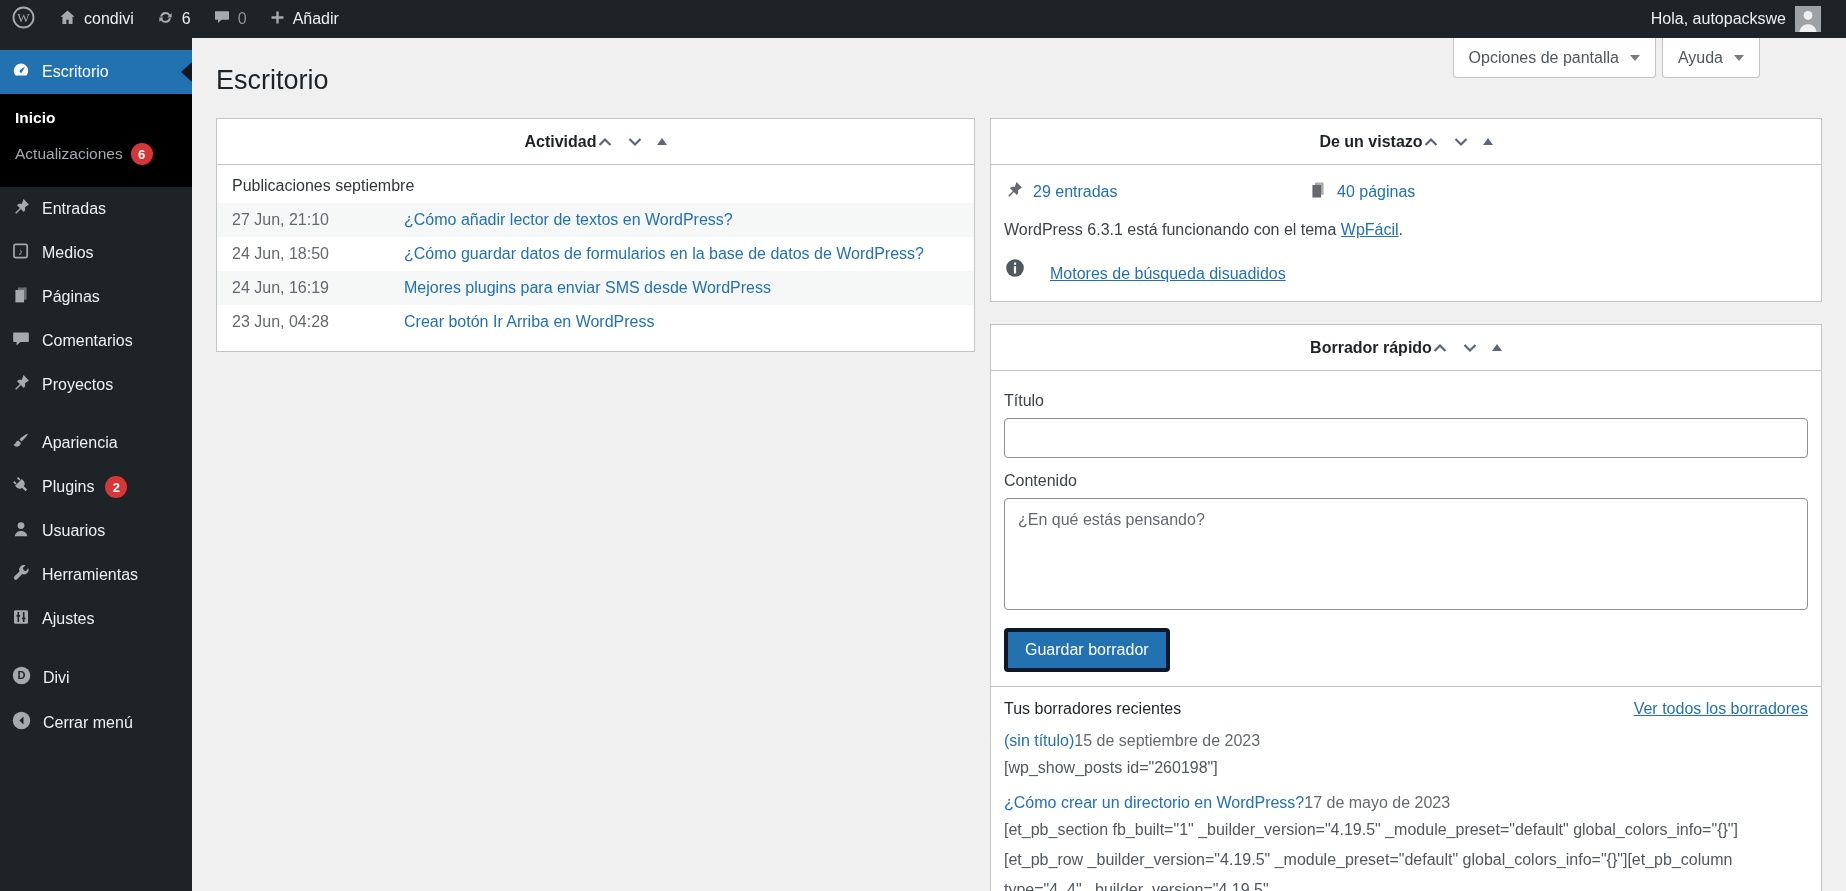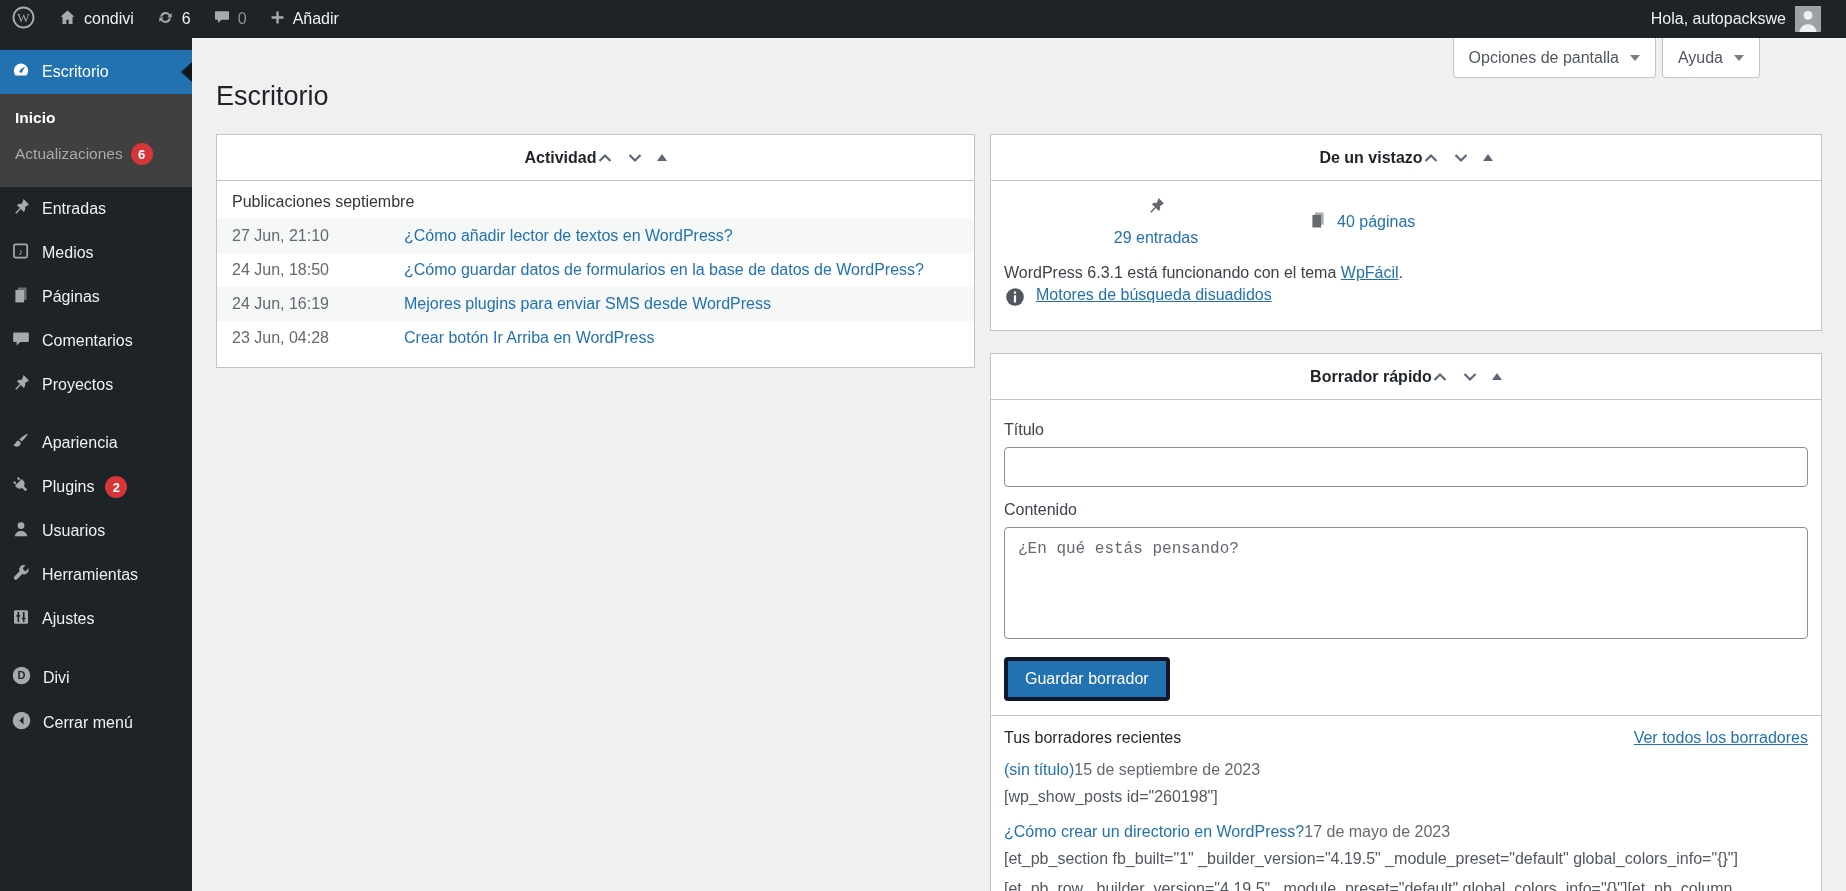--- a/index.html
+++ b/index.html
@@ -22,30 +22,30 @@
   
   .sidebar { width:192px; flex:none; background:#1d2327; padding-top:12px; color:#f0f0f1; }
   .menu-item { --cut:#1d2327; display:flex; align-items:center; gap:11px; padding:10px 10px 10px 11px;
                min-height:41px; font-size:16px; color:#f0f0f1; cursor:pointer; position:relative; }
   .menu-item svg { color:#a7aaad; flex:none; }
   .menu-item.active { --cut:#2271b1; background:#2271b1; color:#fff; }
   .menu-item.active svg { color:#fff; }
   .menu-arrow { position:absolute; right:0; top:50%; transform:translateY(-50%);
                 width:0; height:0; border-top:10px solid transparent; border-bottom:10px solid transparent;
                 border-right:11px solid #14181b; }
-  .submenu { background:#404040; padding:7px 0 14px 0; }
+  .submenu { background:#000000; padding:7px 0 14px 0; }
   .submenu-item { display:flex; align-items:center; gap:8px; padding:8px 12px 8px 15px;
                   font-size:15.5px; color:#a5aaae; cursor:pointer; }
   .submenu-item.current { color:#fff; font-weight:bold; }
   .badge { background:#d63638; color:#fff; font-size:13px; font-weight:bold; min-width:22px; height:22px;
            border-radius:11px; display:inline-flex; align-items:center; justify-content:center; padding:0 6px; }
   .menu-sep { height:14px; }
 
   
-  .content { flex:1; position:relative; padding:16px 24px; overflow:hidden;border-radius:17px; }
+  .content { flex:1; position:relative; padding:0 24px; overflow:hidden;border-radius:17px; }
   .screen-links { position:absolute; top:0; right:86px; display:flex; gap:6px; }
   .screen-btn { height:40px; display:flex; align-items:center; gap:11px; padding:0 15px;
                 background:#fff; border:1px solid #c3c4c7; border-top:none; border-radius:0 0 4px 4px;
                 color:#50575e; font-size:16px; cursor:pointer; }
   .caret-down { width:0; height:0; border-left:5px solid transparent; border-right:5px solid transparent;
                 border-top:6px solid #787c82; }
   h1.page-title { font-size:27px; font-weight:400; color:#1d2327; margin-top:16px; padding:9px 0 4px; line-height:34px; }
 
   .columns { display:flex; gap:15px; margin-top:17px; align-items:flex-start; }
   .col-left { width:759px; flex:none; }
@@ -66,36 +66,36 @@
   .activity-row { display:flex; padding:7px 15px; font-size:16px; line-height:20px; }
   .activity-row:nth-child(odd) { background:#f6f7f7; }
   .activity-date { width:172px; flex:none; color:#646970; }
   a.post-link { color:#2271b1; text-decoration:none; cursor:pointer; }
   .activity-pad { height:12px; }
 
   
   .glance-body { padding:15px 13px 18px; }
   .glance-row { display:flex; align-items:center; }
   .glance-item { display:flex; align-items:center; gap:9px; cursor:pointer; }
-  .glance-item:first-child { width:304px;flex-direction:column; }
+  .glance-item:first-child { width:304px; }
   .glance-item svg { color:#646970; }
   a.glance-link { color:#2271b1; text-decoration:none; }
   .version-line { margin-top:17px; color:#3c434a; }
   a.u-link { color:#2271b1; text-decoration:underline; cursor:pointer; }
-  .search-line { margin-top:4px; display:flex; align-items:flex-start; gap:10px; }
+  .search-line { margin-top:18px; display:flex; align-items:flex-end; gap:24px; }
   .search-line svg { color:#50575e; }
 
   
   .qd-body { padding:13px 13px 14px; }
   .qd-label { display:block; font-size:16px; color:#3c434a; margin:8px 0; }
   .qd-input { width:100%; height:40px; border:1px solid #8c8f94; border-radius:4px; font-size:16px;
               padding:0 12px; font-family:"Liberation Sans",sans-serif; color:#2c3338; }
   .qd-label2 { margin-top:14px; }
   .qd-textarea { width:100%; height:112px; border:1px solid #8c8f94; border-radius:4px; resize:none;
-                 font-size:16px; padding:12px 13px; font-family:Liberation Mono, monospace; color:#2c3338; }
+                 font-size:16px; padding:12px 13px; font-family:Liberation Sans, sans-serif; color:#2c3338; }
   .qd-textarea::placeholder { color:#646970; opacity:1; }
   .qd-save { margin-top:14px; background:#2271b1; border:4px solid #0f172a; color:#fff; font-size:16px;
              padding:9px 17px; border-radius:4px; cursor:pointer; font-family:"Liberation Sans",sans-serif; }
   .qd-footer { border-top:1px solid #c3c4c7; padding:13px 13px 20px; }
   .drafts-head { display:flex; align-items:center; justify-content:space-between; }
   .drafts-title { font-size:16px; color:#1d2327; }
   .draft-item { margin-top:14px; }
   .draft-meta { display:flex; align-items:flex-end; }
   .draft-date { color:#646970; }
   .draft-excerpt { margin-top:5px; color:#50575e; line-height:25px; }

